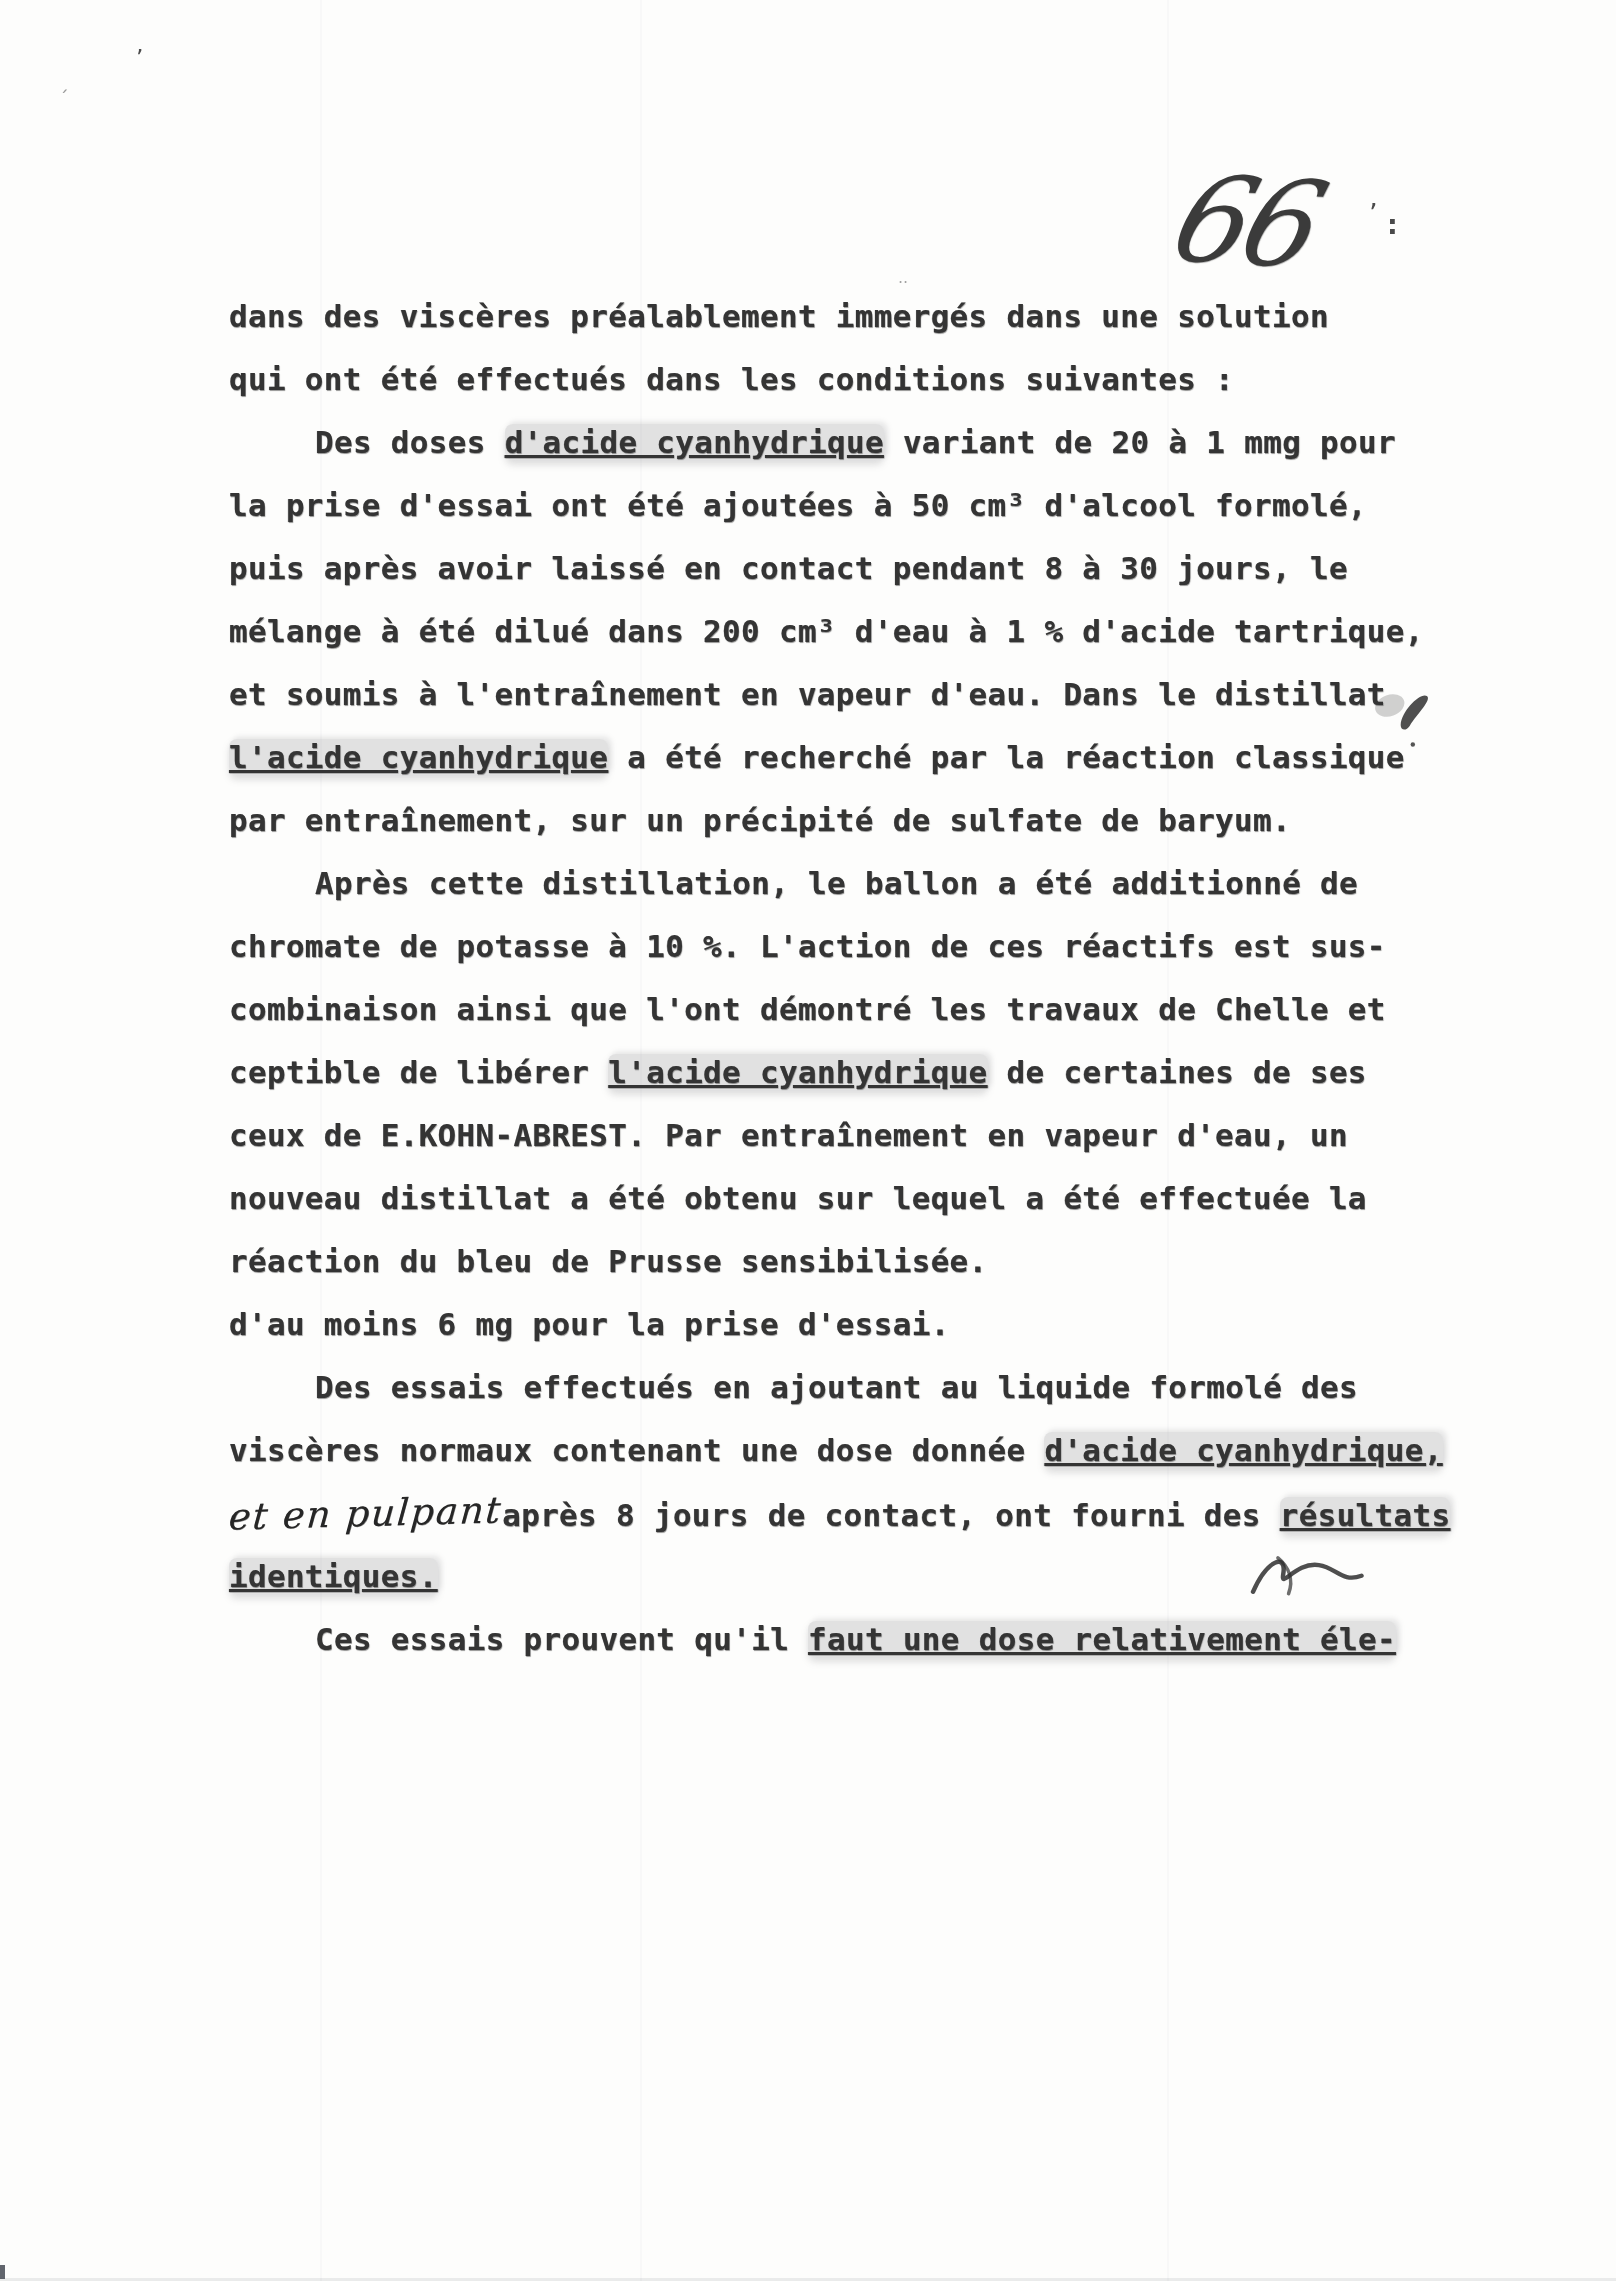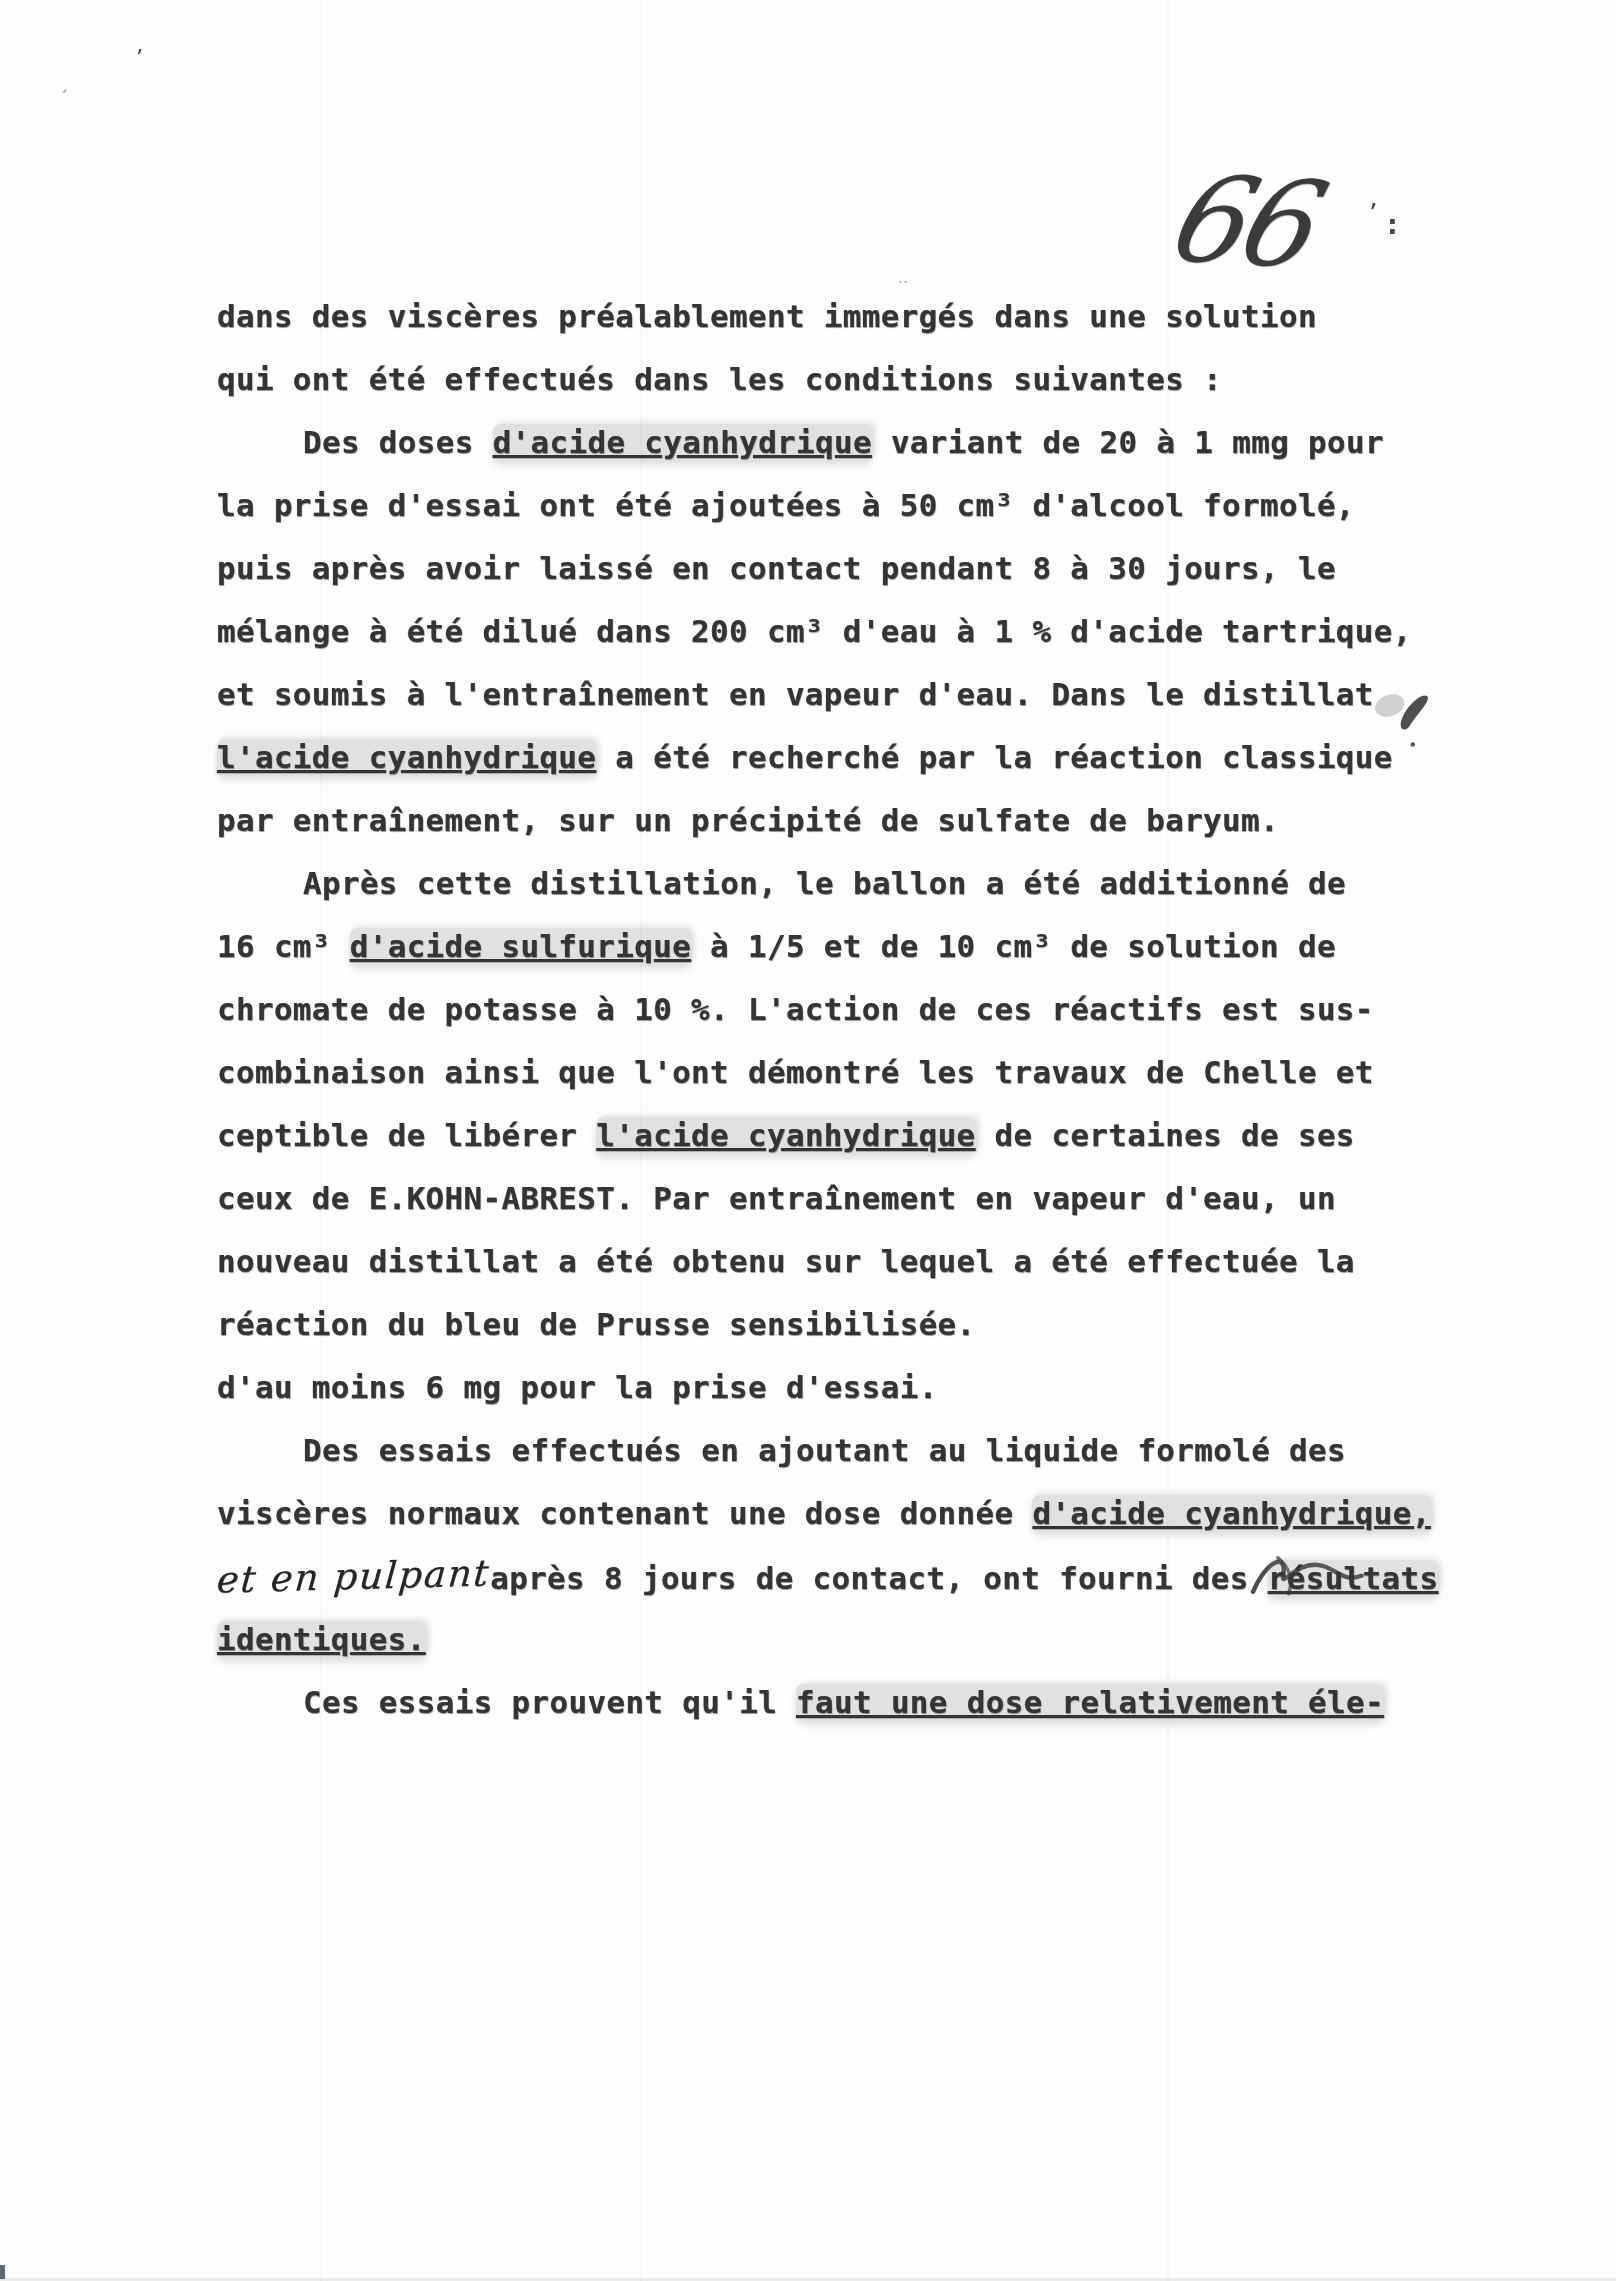--- a/index.html
+++ b/index.html
@@ -21,21 +21,21 @@
     background: rgba(70,75,85,0.10);
   }
   .corner-sliver {
     position: absolute; left: 0; bottom: 1.8px; width: 4.5px; height: 14.3px;
     background: #3a3f48; opacity: .8;
   }
 
   
   .text-block {
     position: absolute;
-    left: 217px;
+    left: 229px;
     top: 285px;
     width: 1265px;
   }
   .line {
     height: 63px;
     line-height: 63px;
     white-space: pre;
     font-size: 31px;
     font-weight: bold;
     letter-spacing: 0.3px;
@@ -139,21 +139,20 @@
       <div class="line"><span>dans des viscères préalablement immergés dans une solution</span></div>
       <div class="line"><span>qui ont été effectués dans les conditions suivantes :</span></div>
       <div class="line indent"><span>Des doses </span><span class="hl">d'acide cyanhydrique</span><span> variant de 20 à 1 mmg pour</span></div>
       <div class="line"><span>la prise d'essai ont été ajoutées à 50 cm³ d'alcool formolé,</span></div>
       <div class="line"><span>puis après avoir laissé en contact pendant 8 à 30 jours, le</span></div>
       <div class="line"><span>mélange à été dilué dans 200 cm³ d'eau à 1 % d'acide tartrique,</span></div>
       <div class="line"><span>et soumis à l'entraînement en vapeur d'eau. Dans le distillat</span></div>
       <div class="line"><span class="hl">l'acide cyanhydrique</span><span> a été recherché par la réaction classique</span></div>
       <div class="line"><span>par entraînement, sur un précipité de sulfate de baryum.</span></div>
       <div class="line indent"><span>Après cette distillation, le ballon a été additionné de</span></div>
-      <div class="line"><span>16 cm³ </span><span class="hl">d'acide sulfurique</span><span> à 1/5 et de 10 cm³ de solution de</span></div>
       <div class="line"><span>chromate de potasse à 10 %. L'action de ces réactifs est sus-</span></div>
       <div class="line"><span>combinaison ainsi que l'ont démontré les travaux de Chelle et</span></div>
       <div class="line"><span>ceptible de libérer </span><span class="hl">l'acide cyanhydrique</span><span> de certaines de ses</span></div>
       <div class="line"><span>ceux de E.KOHN-ABREST. Par entraînement en vapeur d'eau, un</span></div>
       <div class="line"><span>nouveau distillat a été obtenu sur lequel a été effectuée la</span></div>
       <div class="line"><span>réaction du bleu de Prusse sensibilisée.</span></div>
       <div class="line"><span>d'au moins 6 mg pour la prise d'essai.</span></div>
       <div class="line indent"><span>Des essais effectués en ajoutant au liquide formolé des</span></div>
       <div class="line"><span>viscères normaux contenant une dose donnée </span><span class="hl">d'acide cyanhydrique,</span></div>
       <div class="line"><span class="hand">et en pulpant</span><span>après 8 jours de contact, ont fourni des </span><span class="hl">résultats</span></div>

